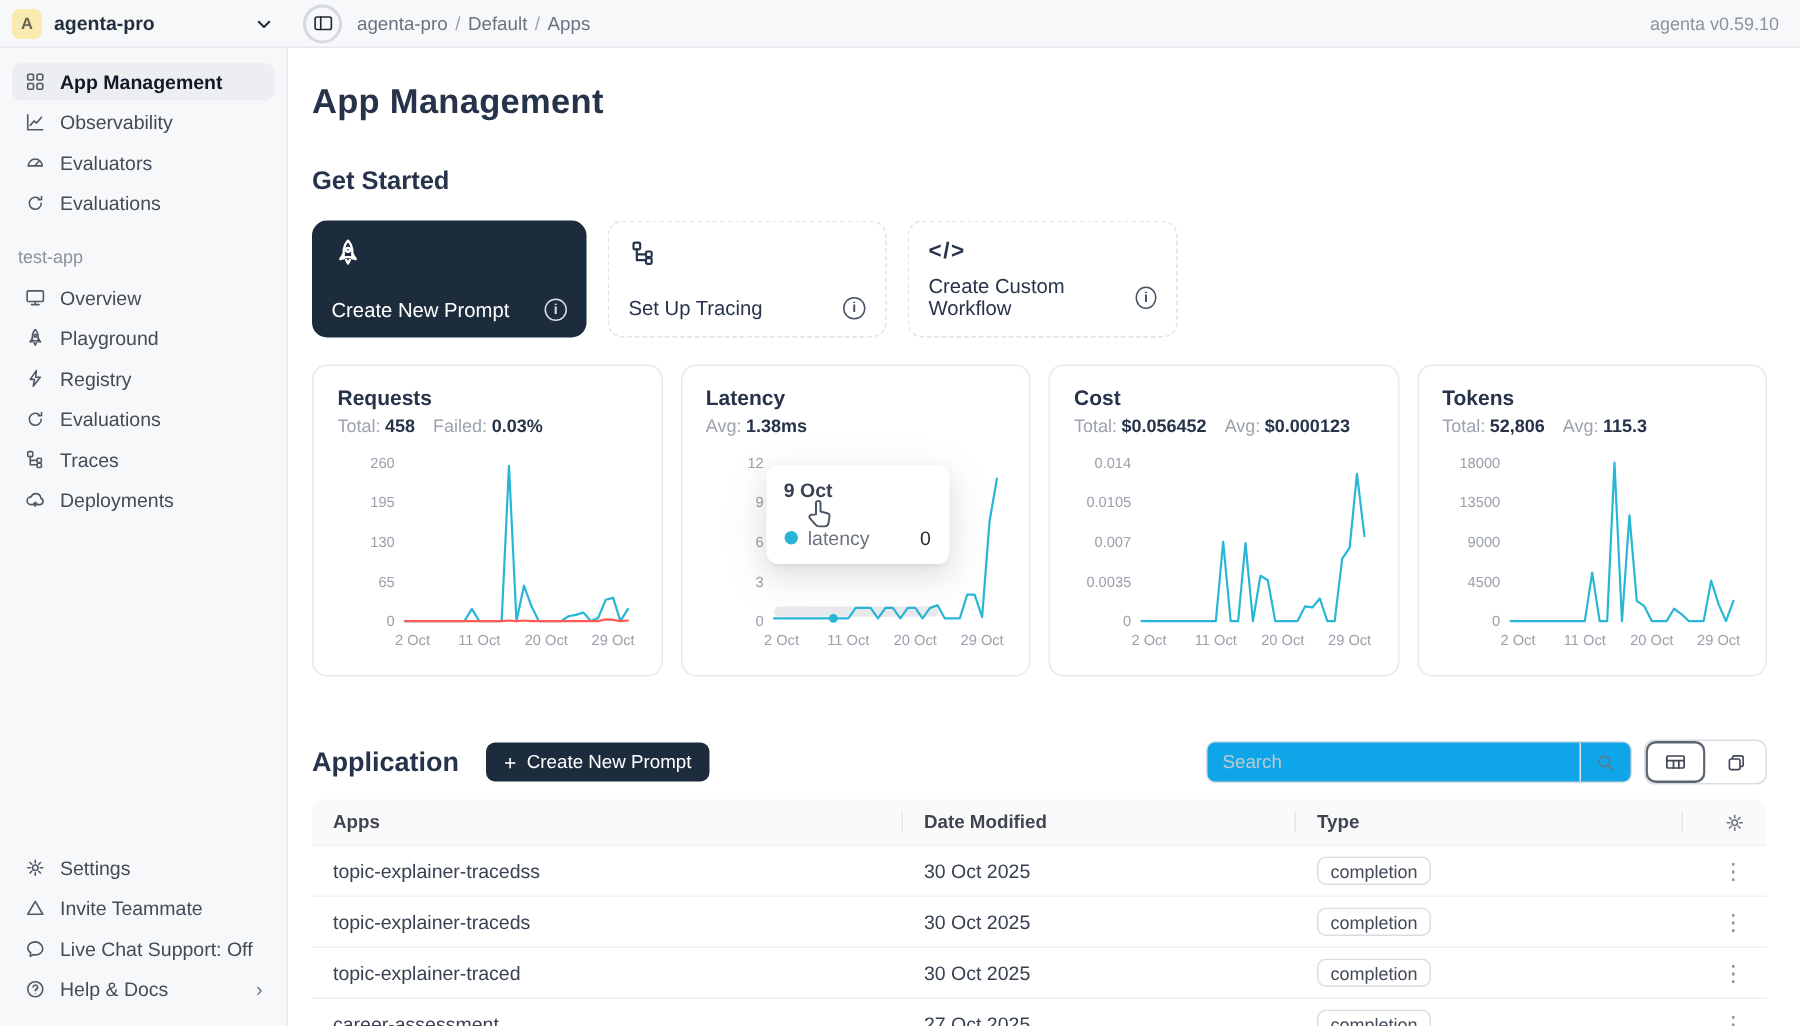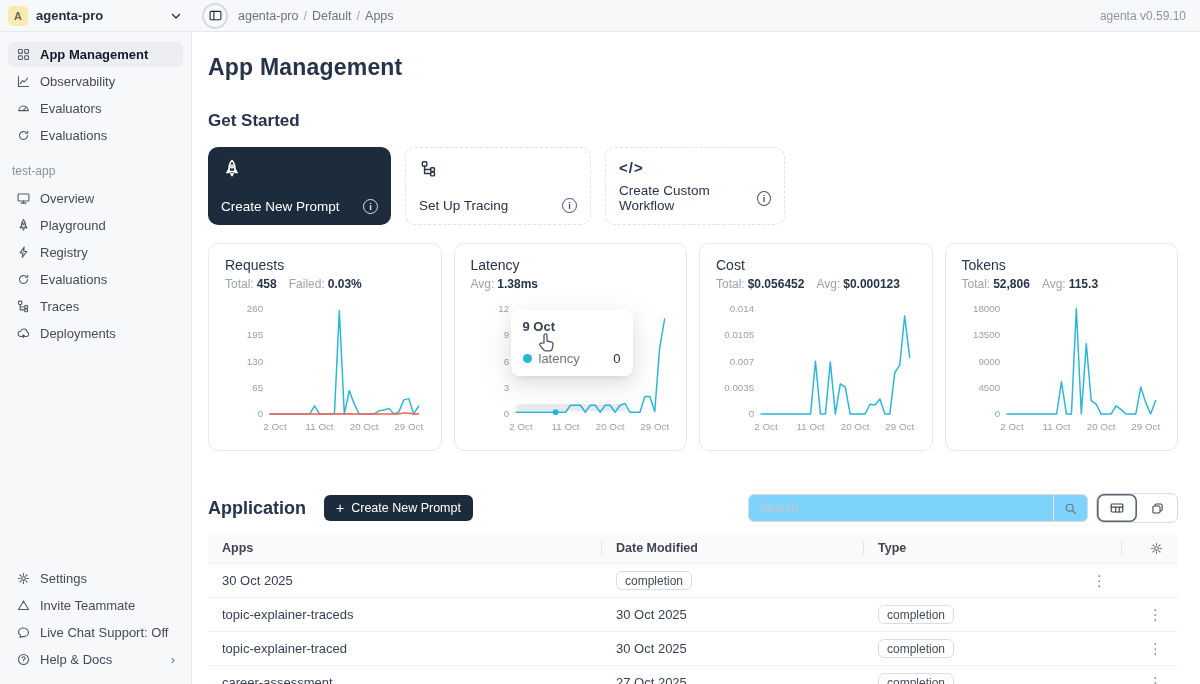--- a/index.html
+++ b/index.html
@@ -41,42 +41,42 @@
   .gs-card.light:last-child { width:180px; }
   .gs-bottom { display:flex; align-items:center; justify-content:space-between; }
   .gs-label { font-size:13.5px; font-weight:400; }
   .info-icn { width:15px; height:15px; border-radius:50%; border:1.2px solid currentColor; font-size:9.5px; display:flex; align-items:center; justify-content:center; font-weight:600; opacity:.85; }
   .gs-icon { width:22px; height:22px; }
   .code-glyph { font-size:15px; font-weight:700; color:#26334a; letter-spacing:1px; }
 
   
   .charts-row { display:flex; gap:12px; margin-bottom:42px; }
   .chart-card { flex:1; height:208px; background:#fff; border:1px solid #e7e8ec; border-radius:10px; padding:13px 16px 8px 16px; position:relative; }
-  .cc-title { font-size:14px; font-weight:400; color:#26334a; }
+  .cc-title { font-size:14px; font-weight:700; color:#26334a; }
   .cc-stats { margin-top:4px; font-size:12px; color:#9ca3af; display:flex; gap:12px; }
   .cc-stats b { color:#26334a; font-weight:700; margin-left:3px; }
   .cc-plot { margin-top:6px; }
   text.tick { font-size:10px; fill:#9aa1ab; font-family:"Liberation Sans",sans-serif; }
 
   
   .chart-tooltip { position:absolute; left:56px; top:66px; width:122px; background:#fff; border-radius:8px; padding:9px 12px 10px 12px; box-shadow:0 6px 16px rgba(0,0,0,.08),0 3px 6px -4px rgba(0,0,0,.12),0 9px 28px 8px rgba(0,0,0,.05); z-index:4; }
   .tt-title { font-size:13px; font-weight:600; color:#374151; }
   .tt-row { display:flex; align-items:center; margin-top:17px; font-size:13px; }
   .tt-dot { width:9px; height:9px; border-radius:50%; margin-right:7px; }
   .tt-name { color:#6b7280; flex:1; }
   .tt-val { color:#1f2937; }
   .cursor-hand { position:absolute; left:80px; top:88px; z-index:6; }
 
   
   .app-header { display:flex; align-items:center; margin:0 0 10px 0; }
   .app-title { font-size:18px; font-weight:700; color:#26334a; margin-right:18px; }
   .primary-btn { background:#1d2c3d; color:#fff; border:none; border-radius:6px; height:26px; padding:0 12px; font-size:12.5px; display:flex; align-items:center; gap:7px; cursor:pointer; font-family:inherit; }
   .primary-btn .plus { font-size:14px; font-weight:400; line-height:1; }
   .app-header-right { margin-left:auto; display:flex; align-items:center; gap:8px; }
-  .search-box { width:340px; height:28px; border:1px solid #d9dce1; border-radius:6px; background:#7dd3fc; display:flex; align-items:center; overflow:hidden;justify-content:center; }
+  .search-box { width:284px; height:28px; border:1px solid #d9dce1; border-radius:6px; background:#0ea5e9; display:flex; align-items:center; overflow:hidden;justify-content:center; }
   .search-box input { flex:1; border:none; outline:none; padding:0 10px; font-size:12.5px; color:#374151; font-family:inherit; background:transparent; }
   .search-box input::placeholder { color:#c3c8cf; }
   .search-btn { width:34px; height:100%; border-left:1px solid #e4e6ea; display:flex; align-items:center; justify-content:center; color:#6b7280; cursor:pointer; }
   .seg { display:flex; border:1px solid #d9dce1; border-radius:7px; background:#fff; height:30px; overflow:visible; }
   .seg-opt { width:40px; display:flex; align-items:center; justify-content:center; color:#3f4652; cursor:pointer; border-radius:7px; }
   .seg-opt.selected { box-shadow:inset 0 0 0 1.6px #5a6472; }
 
   
   .table { width:100%; }
   .t-head { display:grid; grid-template-columns:1fr 262px 258px 56px; background:#fafafa; border-radius:8px 8px 0 0; height:30px; align-items:center; font-size:12.5px; color:#3f4652; font-weight:600; }
@@ -430,20 +430,21 @@
         <div>Type</div>
         <div class="h-actions">
           <svg class="stroke" width="15" height="15" viewBox="0 0 18 18">
               <circle cx="9" cy="9" r="2.2"></circle>
               <path d="M9 3 v2 M9 13 v2 M3 9 h2 M13 9 h2 M4.8 4.8 l1.4 1.4 M11.8 11.8 l1.4 1.4 M13.2 4.8 l-1.4 1.4 M6.2 11.8 l-1.4 1.4"></path>
             </svg>
         </div>
       </div>
 
       <div class="t-row">
+        <div>topic-explainer-tracedss</div>
         <div>30 Oct 2025</div>
         <div><span class="tag">completion</span></div>
         <div class="row-more">⋮</div>
       </div>
       <div class="t-row">
         <div>topic-explainer-traceds</div>
         <div>30 Oct 2025</div>
         <div><span class="tag">completion</span></div>
         <div class="row-more">⋮</div>
       </div>

